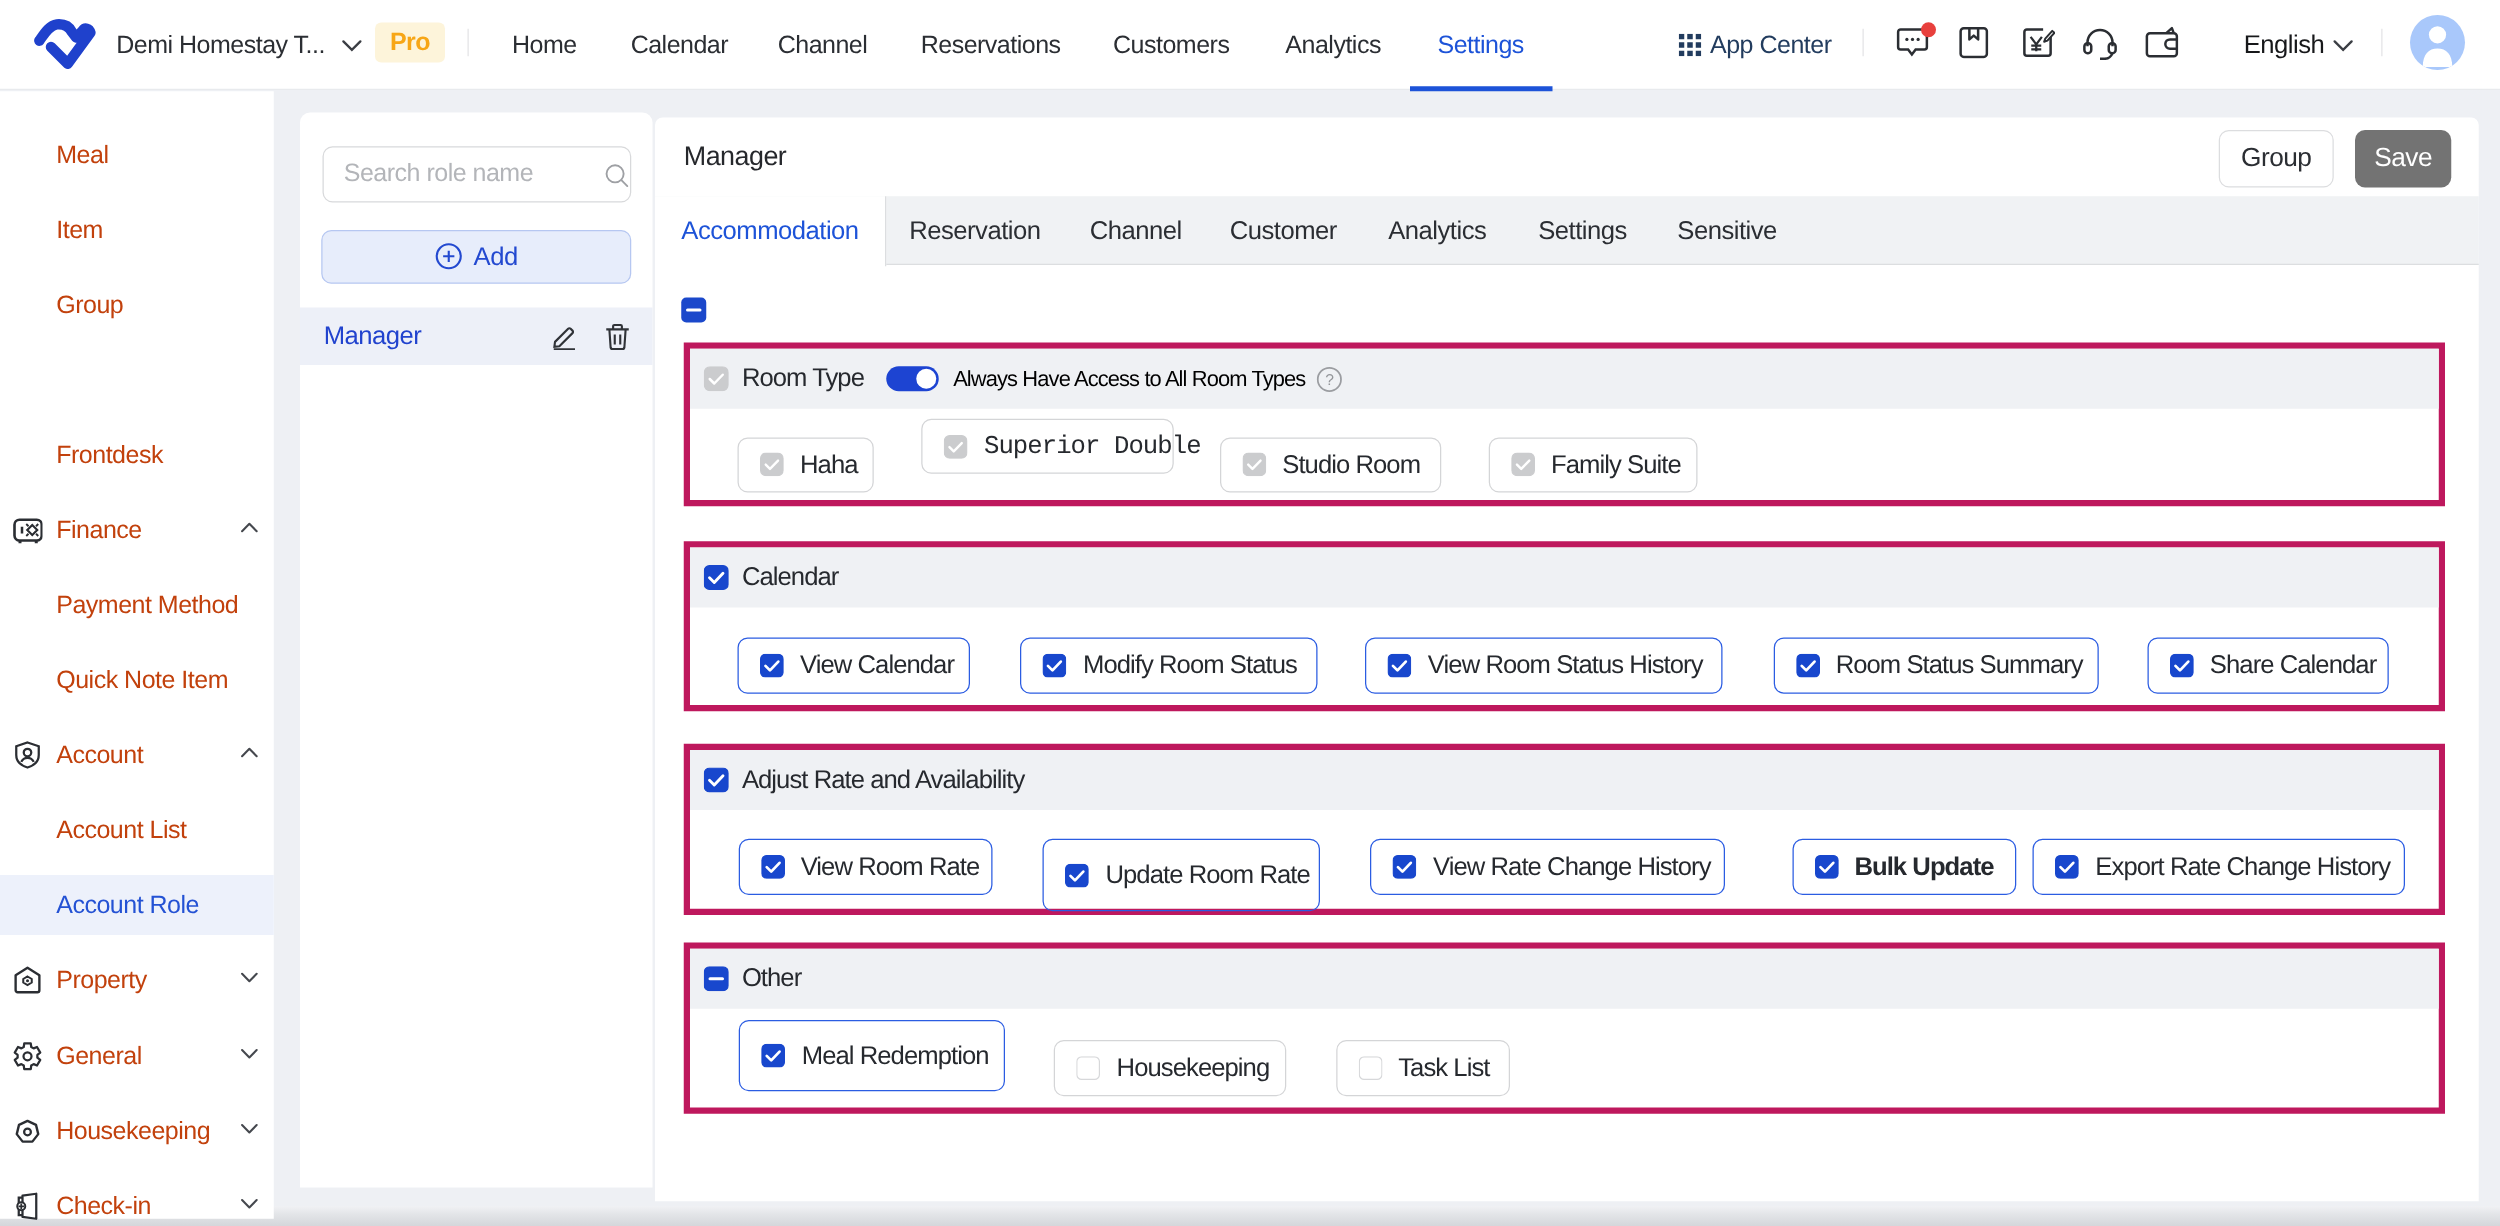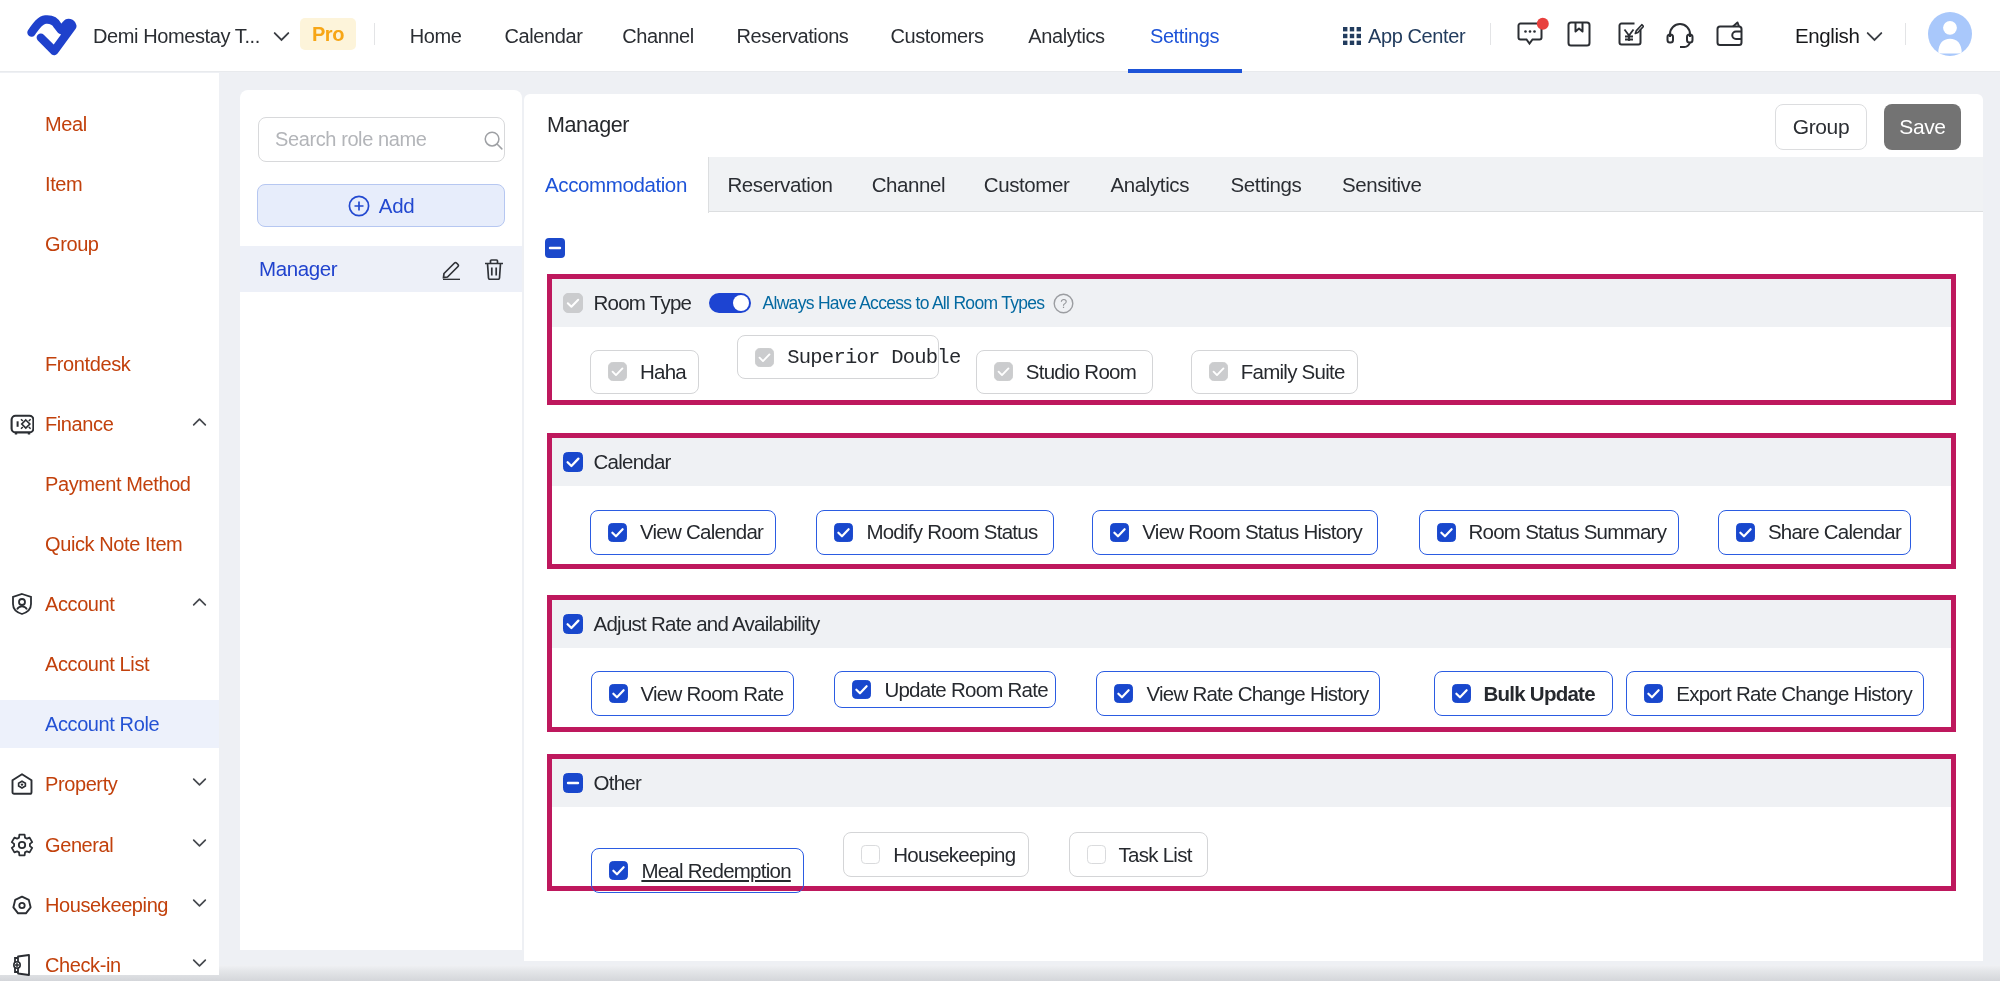--- a/index.html
+++ b/index.html
@@ -280,21 +280,21 @@
       <div class="section" style="top:180px; height:131px;">
         <div class="sec-head">
           <span class="cb"><svg width="20" height="20" viewBox="0 0 20 20">
               <rect x="0.5" y="0.5" width="19" height="19" rx="4.5" fill="#cbccce" stroke="#cbccce"></rect>
               <path d="M4.8 10.2 L8.4 13.8 L15.2 6.8" stroke="#fff" stroke-width="2" fill="none" stroke-linecap="round" stroke-linejoin="round"></path>
             </svg></span>
           <span class="lbl">Room Type</span>
           <span class="abs" style="left:157.5px; top:14px; width:42px; height:20px; background:#1d44d2; border-radius:10px;">
             <span class="abs" style="left:23.5px; top:1.75px; width:16.5px; height:16.5px; background:#fff; border-radius:50%;"></span>
           </span>
-          <span class="abs" style="left:211px; top:0; line-height:48px; font-size:17.5px; color:#0369a1; font-weight:400; letter-spacing:-0.7px;">Always Have Access to All Room Types</span>
+          <span class="abs" style="left:211px; top:0; line-height:48px; font-size:17.5px; color:#000000; font-weight:400; letter-spacing:-0.7px;">Always Have Access to All Room Types</span>
           <svg class="abs" style="left:501px; top:14px;" width="21" height="21" viewBox="0 0 21 21">
             <circle cx="10.5" cy="10.5" r="9.3" fill="none" stroke="#9b9da1" stroke-width="1.4"></circle>
             <text x="10.5" y="15.2" font-size="12.5" text-anchor="middle" fill="#94969a" font-family="Liberation Sans">?</text>
           </svg>
         </div>
         <div class="permbox pb-off" style="left:38.5px; top:70.80000000000001px; width:109px; height:44px;">
           <span class="cbx" style="height:19px;"><svg width="19" height="19" viewBox="0 0 20 20">
               <rect x="0.5" y="0.5" width="19" height="19" rx="4.5" fill="#cbccce" stroke="#cbccce"></rect>
               <path d="M4.8 10.2 L8.4 13.8 L15.2 6.8" stroke="#fff" stroke-width="2" fill="none" stroke-linecap="round" stroke-linejoin="round"></path>
             </svg></span>
@@ -374,21 +374,21 @@
             </svg></span>
           <span class="lbl">Adjust Rate and Availability</span>
         </div>
         <div class="permbox pb-on" style="left:39px; top:71.79999999999995px; width:203.5px; height:45px;">
           <span class="cbx" style="height:19px;"><svg width="19" height="19" viewBox="0 0 20 20">
               <rect x="0.5" y="0.5" width="19" height="19" rx="4" fill="#1847cd" stroke="#1847cd"></rect>
               <path d="M4.6 10.2 L8.4 14 L15.4 6.6" stroke="#fff" stroke-width="2.3" fill="none" stroke-linecap="round" stroke-linejoin="round"></path>
             </svg></span>
           <span class="t">View Room Rate</span>
         </div>
-        <div class="permbox pb-on" style="left:282.9px; top:71.79999999999995px; width:222px; height:37px;">
+        <div class="permbox pb-on" style="left:282.9px; top:71.79999999999995px; width:222px; height:58px;">
           <span class="cbx" style="height:19px;"><svg width="19" height="19" viewBox="0 0 20 20">
               <rect x="0.5" y="0.5" width="19" height="19" rx="4" fill="#1847cd" stroke="#1847cd"></rect>
               <path d="M4.6 10.2 L8.4 14 L15.4 6.6" stroke="#fff" stroke-width="2.3" fill="none" stroke-linecap="round" stroke-linejoin="round"></path>
             </svg></span>
           <span class="t">Update Room Rate</span>
         </div>
         <div class="permbox pb-on" style="left:544.9000000000001px; top:71.79999999999995px; width:283.5px; height:45px;">
           <span class="cbx" style="height:19px;"><svg width="19" height="19" viewBox="0 0 20 20">
               <rect x="0.5" y="0.5" width="19" height="19" rx="4" fill="#1847cd" stroke="#1847cd"></rect>
               <path d="M4.6 10.2 L8.4 14 L15.4 6.6" stroke="#fff" stroke-width="2.3" fill="none" stroke-linecap="round" stroke-linejoin="round"></path>
@@ -411,21 +411,21 @@
         </div>
       </div>
       <div class="section" style="top:660px; height:136.5px;">
         <div class="sec-head">
           <span class="cb"><svg width="20" height="20" viewBox="0 0 20 20">
               <rect x="0.5" y="0.5" width="19" height="19" rx="4" fill="#1847cd" stroke="#1847cd"></rect>
               <path d="M5 10 h10" stroke="#fff" stroke-width="2.4" stroke-linecap="round"></path>
             </svg></span>
           <span class="lbl">Other</span>
         </div>
-        <div class="permbox pb-on" style="left:39.89999999999998px; top:89px; width:212.7px; height:45px;text-decoration:underline;">
+        <div class="permbox pb-on" style="left:39.89999999999998px; top:57px; width:212.7px; height:57px;">
           <span class="cbx" style="height:19px;"><svg width="19" height="19" viewBox="0 0 20 20">
               <rect x="0.5" y="0.5" width="19" height="19" rx="4" fill="#1847cd" stroke="#1847cd"></rect>
               <path d="M4.6 10.2 L8.4 14 L15.4 6.6" stroke="#fff" stroke-width="2.3" fill="none" stroke-linecap="round" stroke-linejoin="round"></path>
             </svg></span>
           <span class="t">Meal Redemption</span>
         </div>
         <div class="permbox pb-off" style="left:291.79999999999995px; top:73.39999999999998px; width:186.2px; height:45px;">
           <span class="cbx" style="height:19px;"><svg width="19" height="19" viewBox="0 0 20 20">
               <rect x="0.5" y="0.5" width="19" height="19" rx="4" fill="#fff" stroke="#d7d8da"></rect>
             </svg></span>

